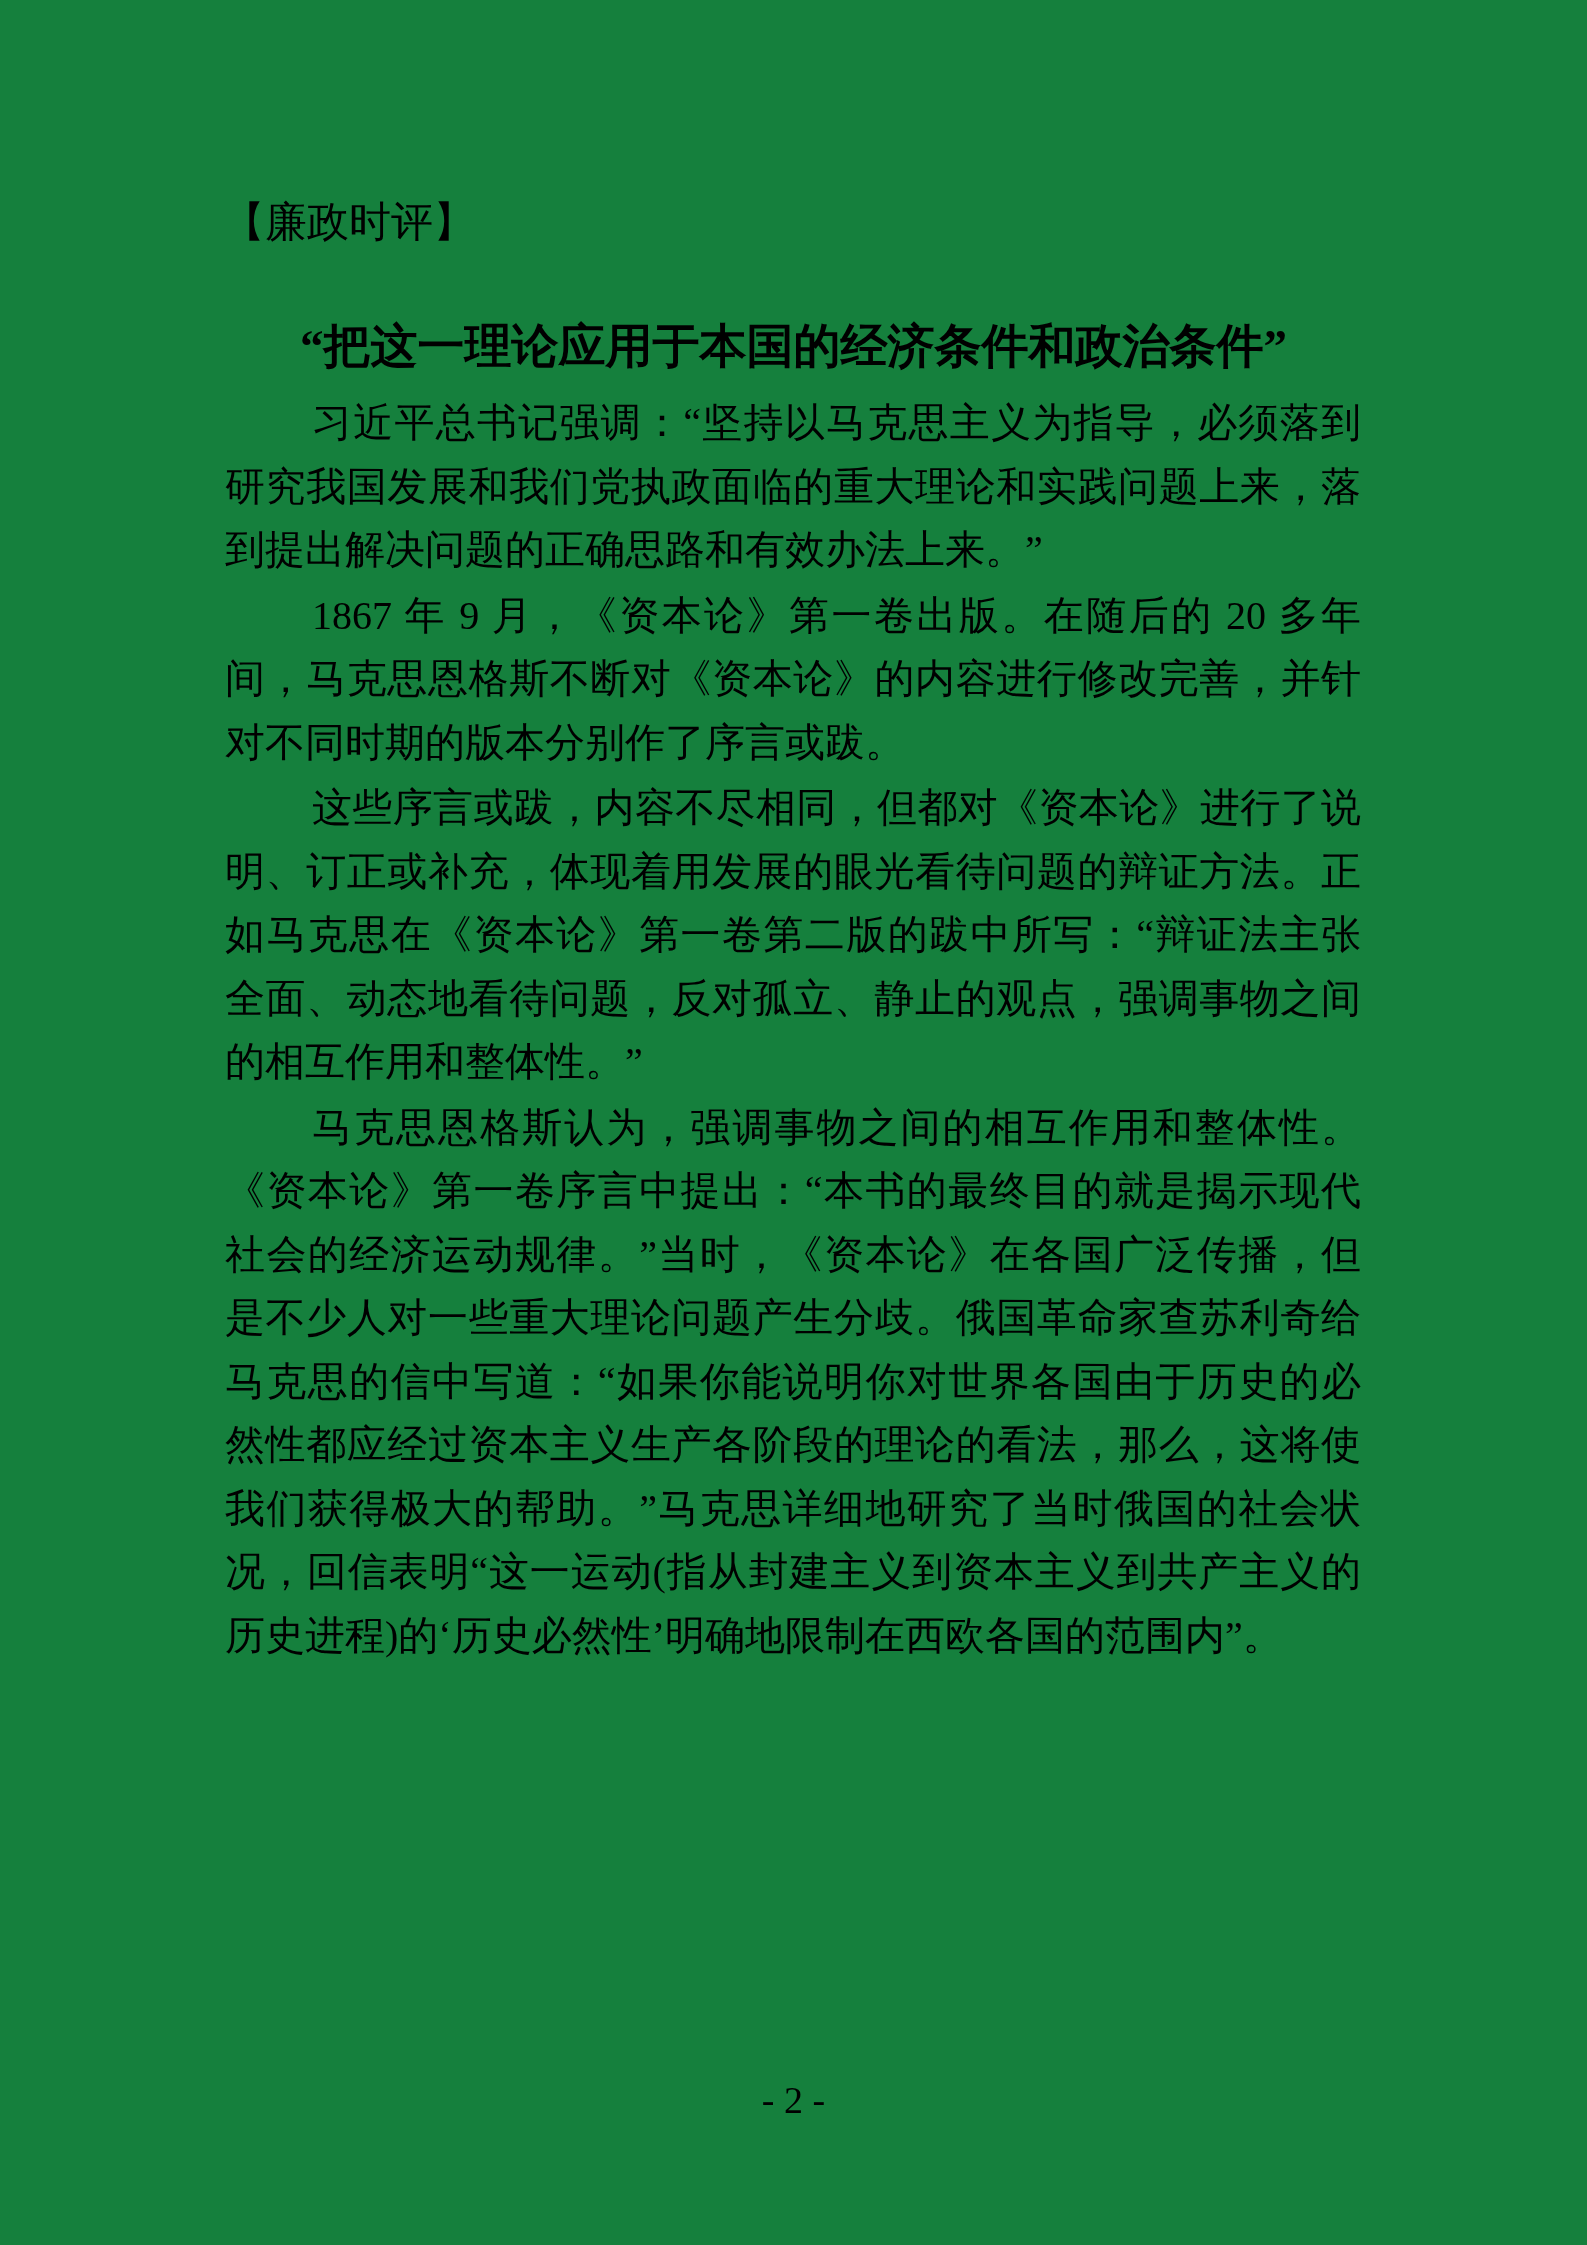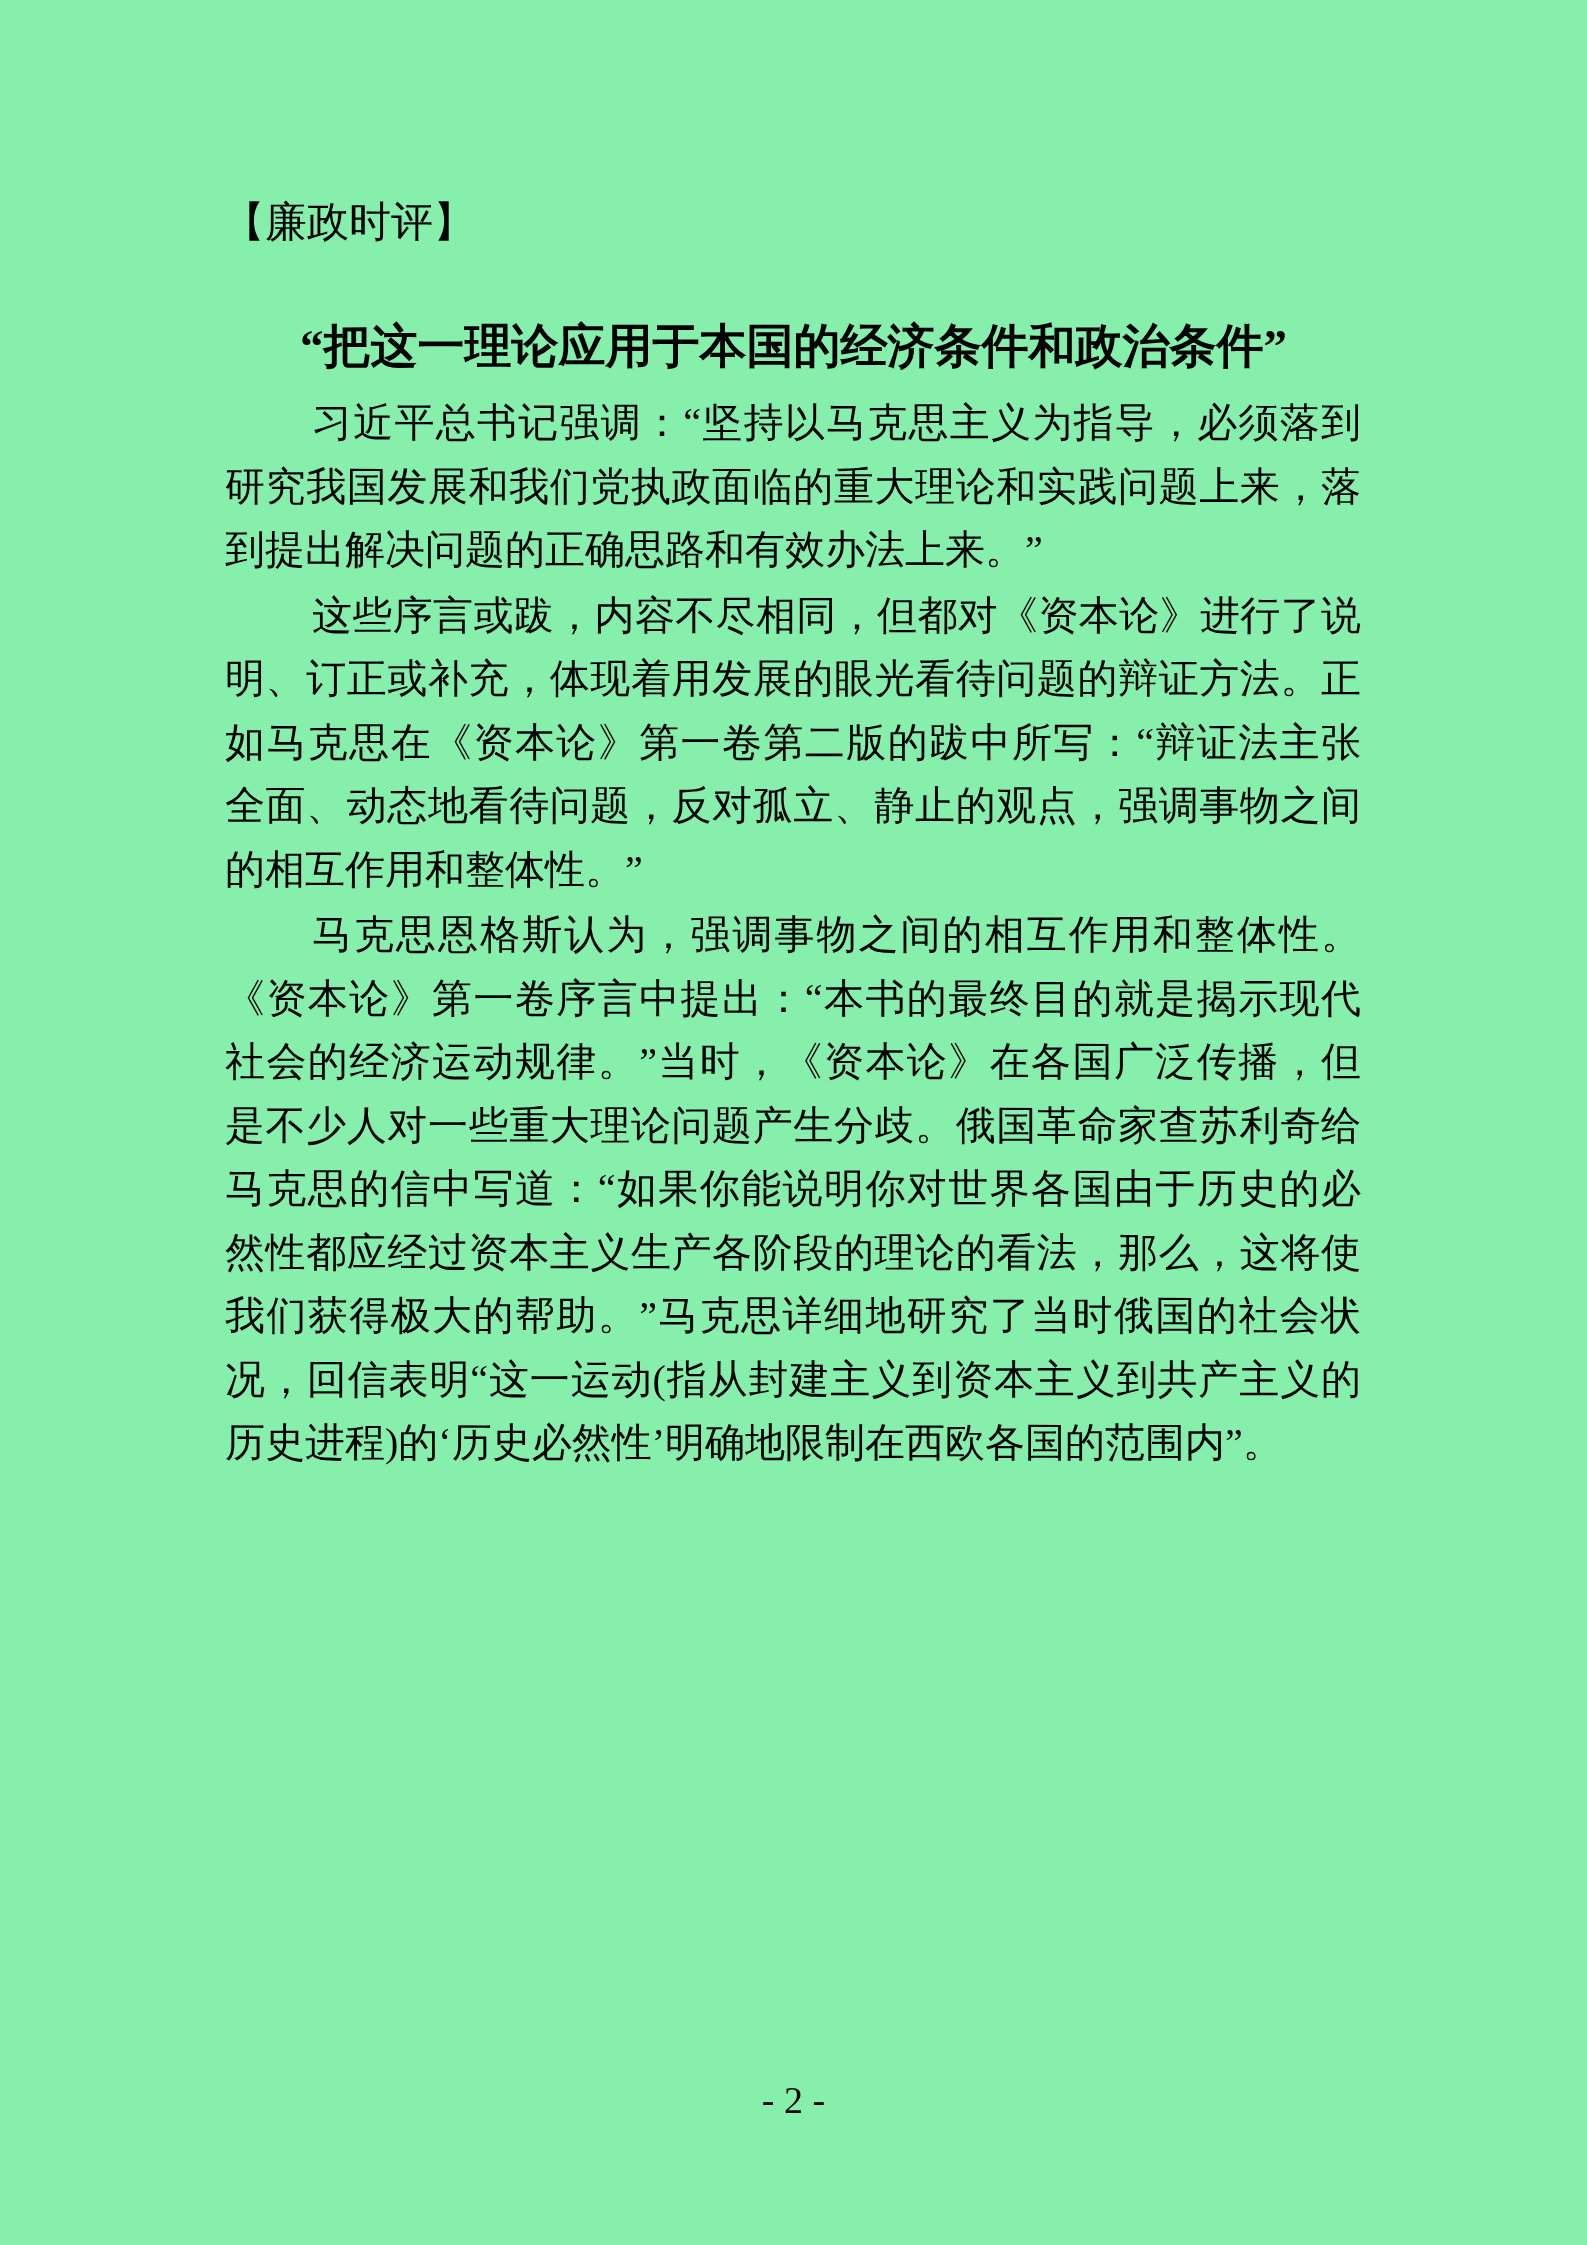--- a/index.html
+++ b/index.html
@@ -4,21 +4,21 @@
 <style>
   html, body {
     margin: 0;
     padding: 0;
     background: #ffffff;
   }
   .page {
     position: relative;
     width: 1587px;
     height: 2245px;
-    background: #86efac;
+    background: #15803d;
     color: #000000;
     overflow: hidden;
     font-family: "Liberation Serif", "DejaVu Serif", serif;
   }
   .category-header {
     position: absolute;
     left: 223px;
     top: 198px;
     font-size: 42px;
     line-height: 1.15;
@@ -65,19 +65,20 @@
 <body>
 
 <div class="page">
 
   <div class="category-header">【廉政时评】</div>
 
   <div class="doc-title">“把这一理论应用于本国的经济条件和政治条件”</div>
 
   <div class="body-text">
     <p>习近平总书记强调：“坚持以马克思主义为指导，必须落到研究我国发展和我们党执政面临的重大理论和实践问题上来，落到提出解决问题的正确思路和有效办法上来。”</p>
+    <p>1867 年 9 月，《资本论》第一卷出版。在随后的 20 多年间，马克思恩格斯不断对《资本论》的内容进行修改完善，并针对不同时期的版本分别作了序言或跋。</p>
     <p>这些序言或跋，内容不尽相同，但都对《资本论》进行了说明、订正或补充，体现着用发展的眼光看待问题的辩证方法。正如马克思在《资本论》第一卷第二版的跋中所写：“辩证法主张全面、动态地看待问题，反对孤立、静止的观点，强调事物之间的相互作用和整体性。”</p>
     <p>马克思恩格斯认为，强调事物之间的相互作用和整体性。《资本论》第一卷序言中提出：“本书的最终目的就是揭示现代社会的经济运动规律。”当时，《资本论》在各国广泛传播，但是不少人对一些重大理论问题产生分歧。俄国革命家查苏利奇给马克思的信中写道：“如果你能说明你对世界各国由于历史的必然性都应经过资本主义生产各阶段的理论的看法，那么，这将使我们获得极大的帮助。”马克思详细地研究了当时俄国的社会状况，回信表明“这一运动(指从封建主义到资本主义到共产主义的历史进程)的‘历史必然性’明确地限制在西欧各国的范围内”。</p>
   </div>
 
   <div class="page-number">- 2 -</div>
 
 </div>
 
 </body></html>

